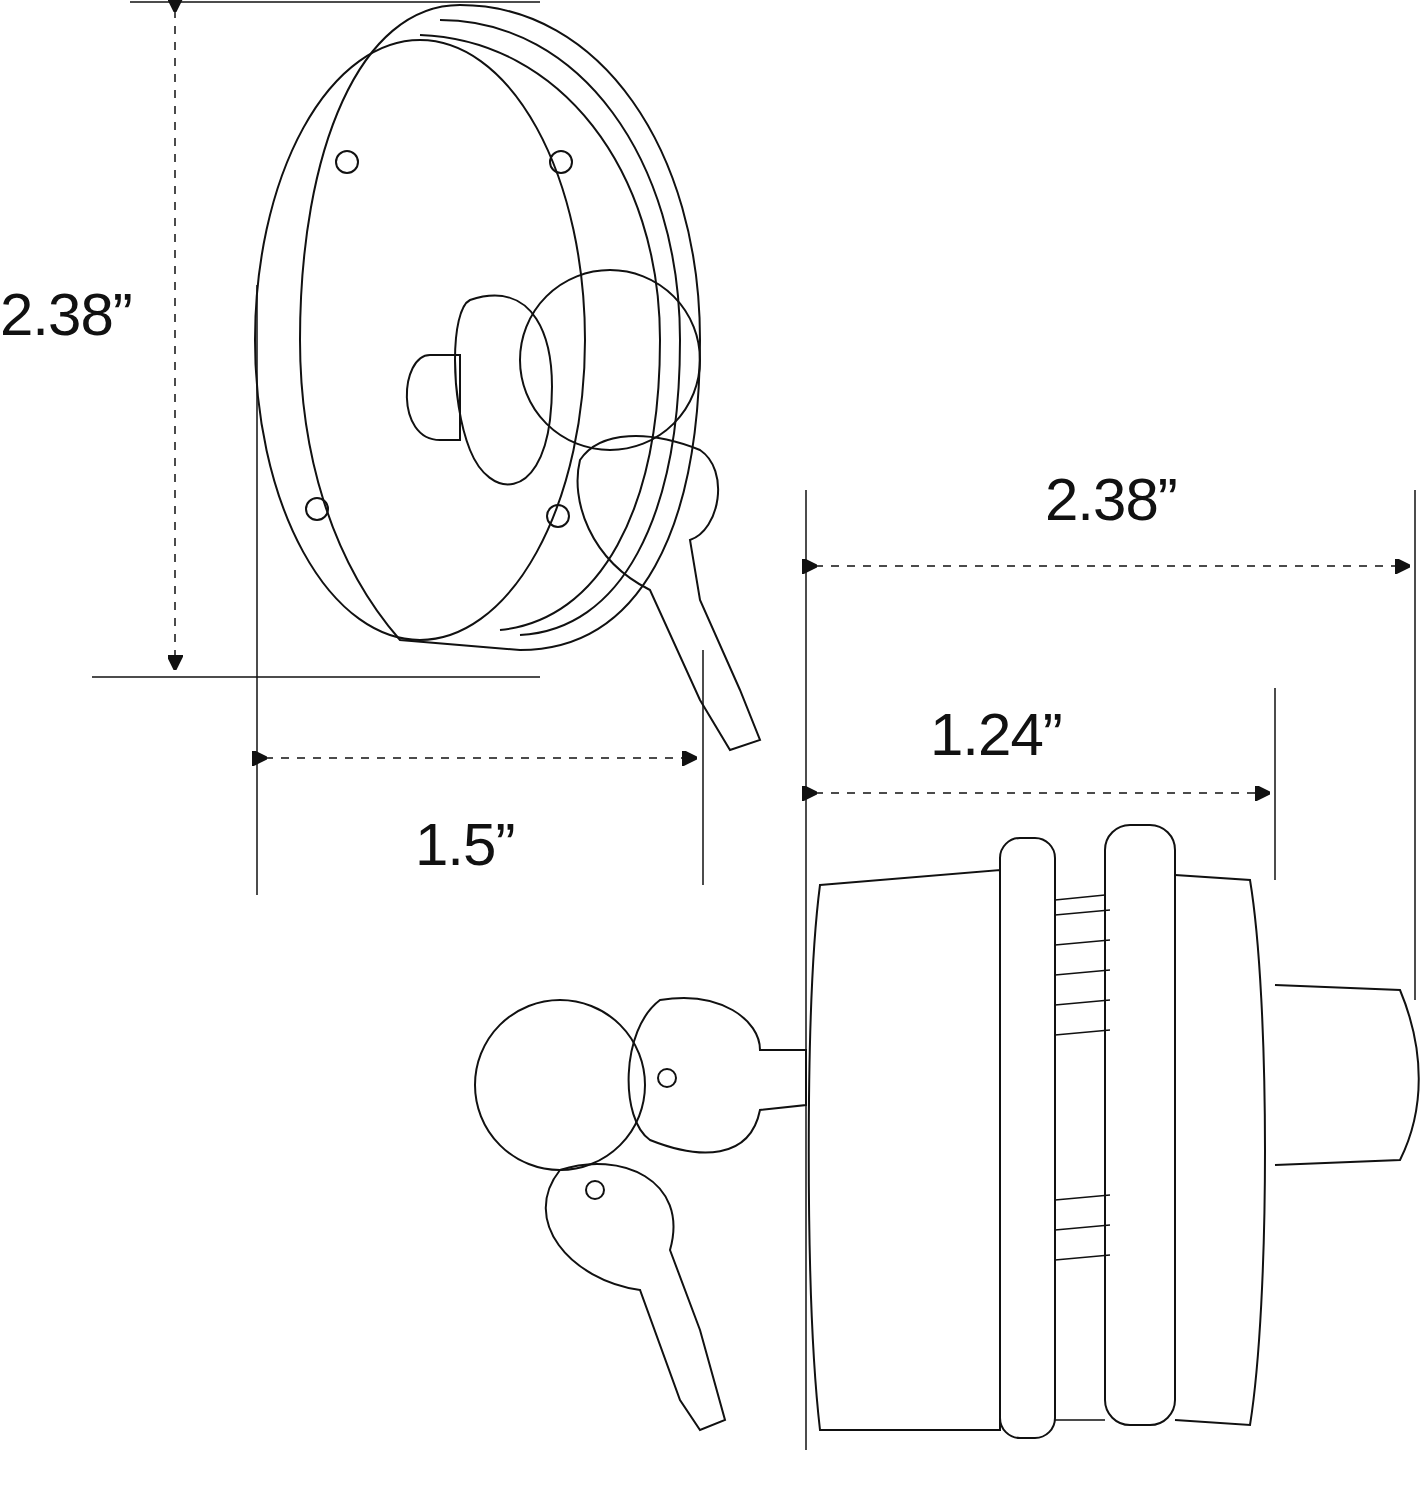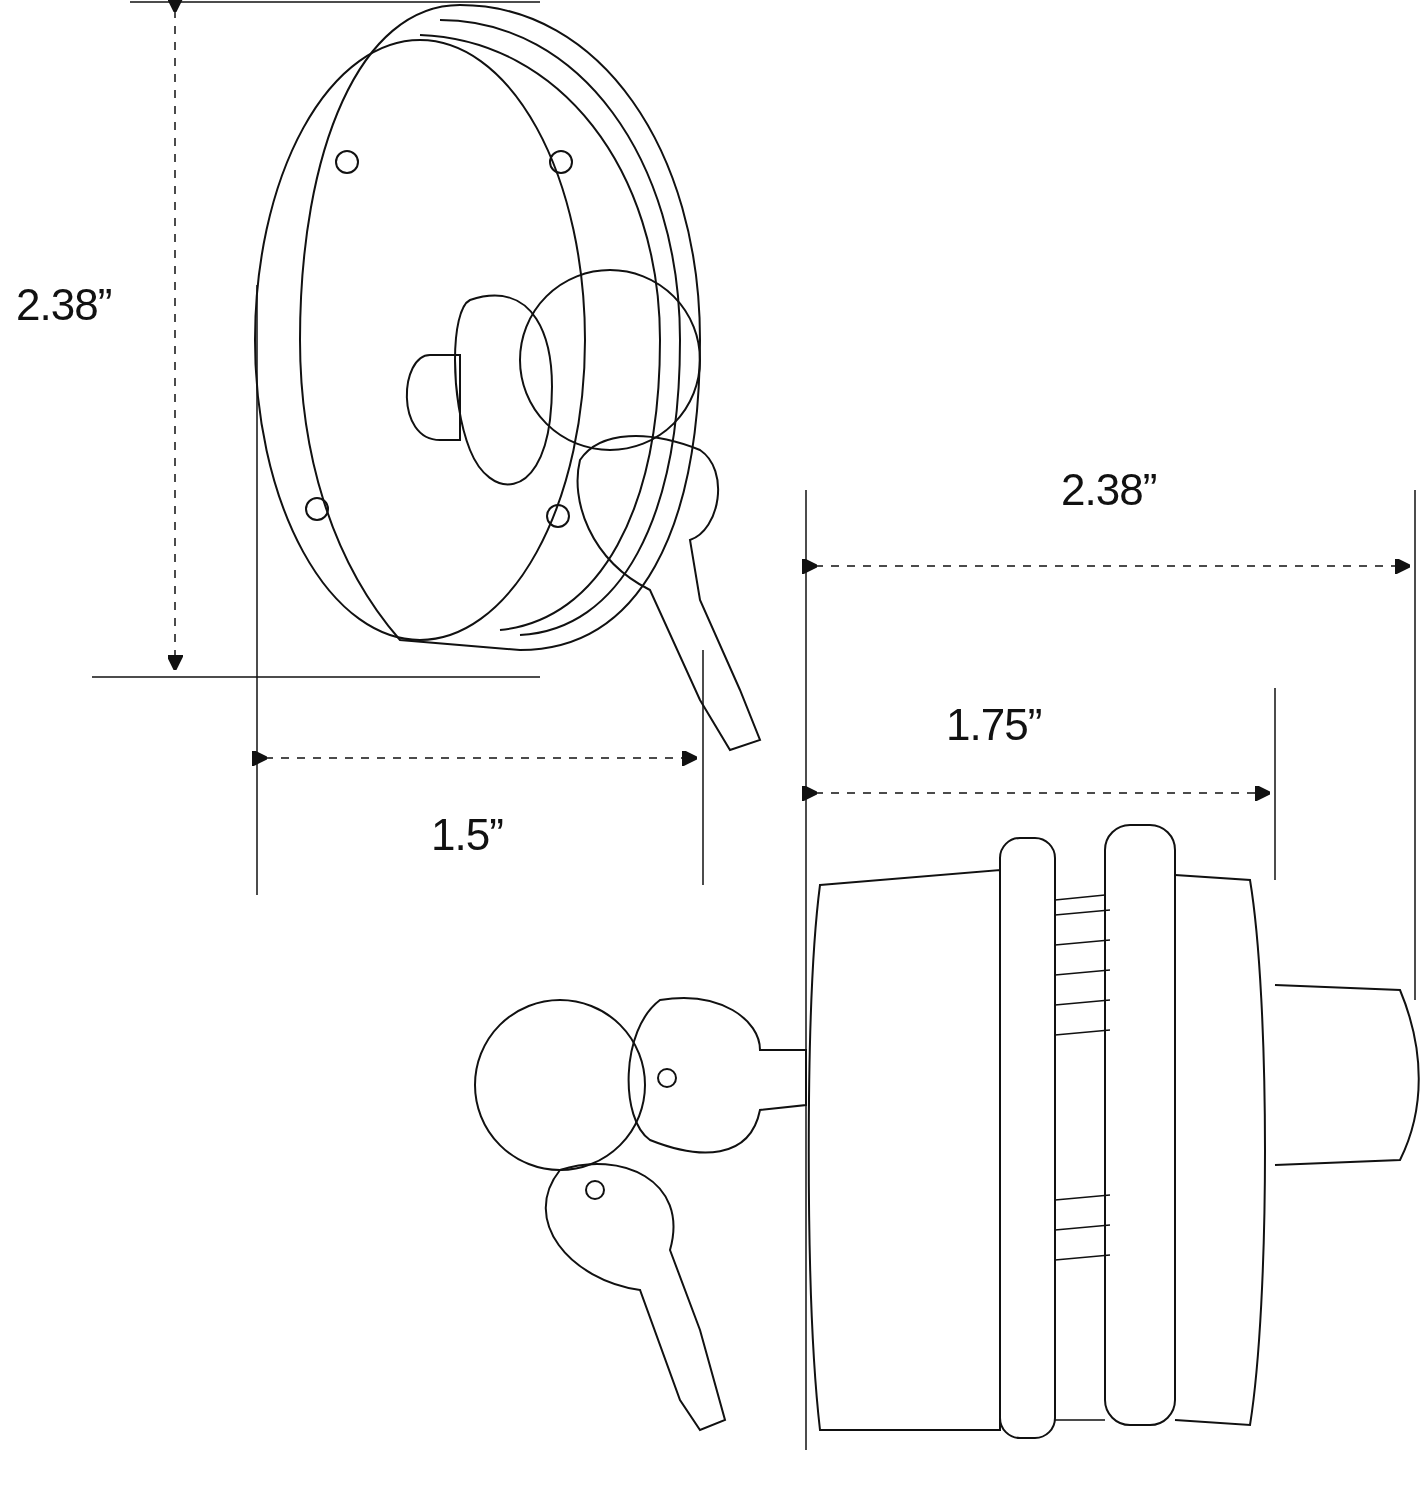--- a/index.html
+++ b/index.html
@@ -1,18 +1,18 @@
 <!DOCTYPE html>
 <html><head>
 <meta charset="utf-8">
 <style>
 html,body{margin:0;padding:0;background:#fff;}
 body{width:1424px;height:1500px;position:relative;overflow:hidden;font-family:"Liberation Sans",sans-serif;}
 svg{position:absolute;left:0;top:0;}
-.lbl{position:absolute;font-size:44px;color:#111;letter-spacing:-1px;font-weight:300;margin-left:16px;}
+.lbl{position:absolute;font-size:60px;color:#111;letter-spacing:-1px;font-weight:300;}
 </style>
 </head>
 <body>
 
 <svg width="1424" height="1500" viewBox="0 0 1424 1500" fill="none" stroke="#111" stroke-width="2">
   <defs>
     <marker id="ar" markerWidth="10" markerHeight="10" refX="9" refY="5" orient="auto">
         <path d="M0,0 L10,5 L0,10 z" fill="#111"></path>
       </marker>
   </defs>
@@ -67,13 +67,13 @@
     <path d="M660,1000 C720,990 760,1020 760,1050 L806,1050 L806,1105 L760,1110 C750,1160 700,1160 650,1140 C620,1120 620,1030 660,1000 Z"></path>
     <circle cx="667" cy="1078" r="9"></circle>
     <path d="M560,1170 C620,1150 690,1180 670,1250 L700,1330 L725,1420 L700,1430 L680,1400 L640,1290 C570,1280 520,1220 560,1170 Z"></path>
     <circle cx="595" cy="1190" r="9"></circle>
   </g>
 </svg>
 
 <div class="lbl" style="left:0;top:280px;">2.38”</div>
 <div class="lbl" style="left:415px;top:810px;">1.5”</div>
 <div class="lbl" style="left:1045px;top:465px;">2.38”</div>
-<div class="lbl" style="left:930px;top:700px;">1.75”</div>
+<div class="lbl" style="left:930px;top:700px;">1.24”</div>
 
 </body></html>

